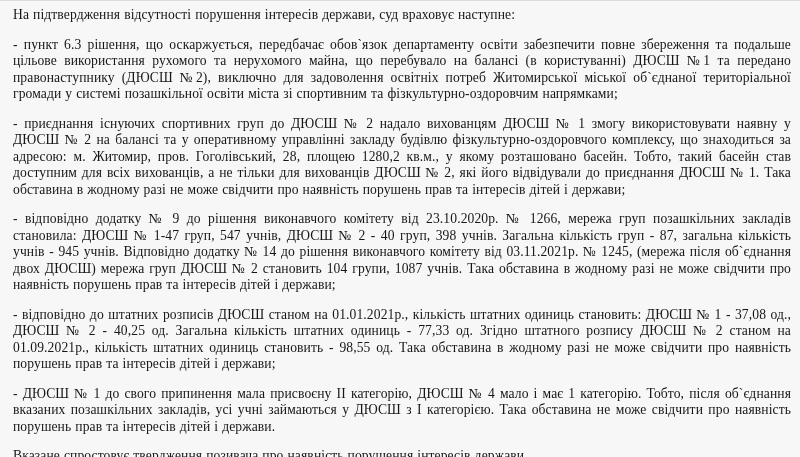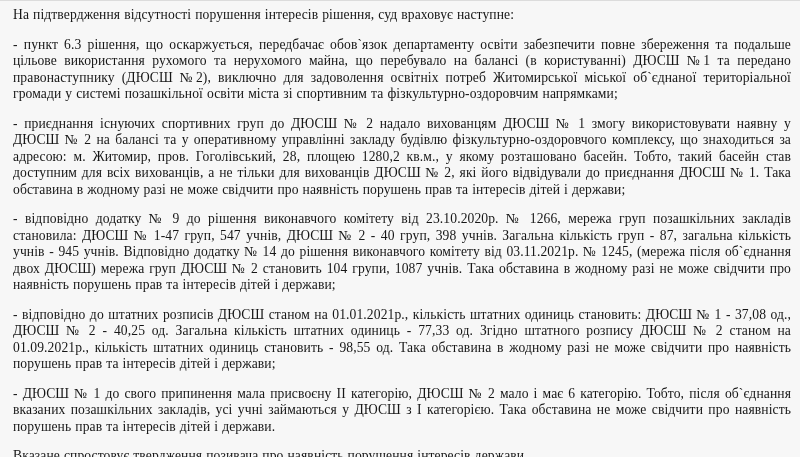--- a/index.html
+++ b/index.html
@@ -32,20 +32,20 @@
     word-spacing: 0.5px;
   }
   .para:last-child {
     margin-bottom: 0;
   }
 </style>
 </head>
 <body>
 
 <div class="page">
-  <p class="para">На підтвердження відсутності порушення інтересів рішення, суд враховує наступне:</p>
+  <p class="para">На підтвердження відсутності порушення інтересів держави, суд враховує наступне:</p>
   <p class="para">- пункт 6.3 рішення, що оскаржується, передбачає обов`язок департаменту освіти забезпечити повне збереження та подальше цільове використання рухомого та нерухомого майна, що перебувало на балансі (в користуванні) ДЮСШ №1 та передано правонаступнику (ДЮСШ №2), виключно для задоволення освітніх потреб Житомирської міської об`єднаної територіальної громади у системі позашкільної освіти міста зі спортивним та фізкультурно-оздоровчим напрямками;</p>
   <p class="para">- приєднання існуючих спортивних груп до ДЮСШ № 2 надало вихованцям ДЮСШ № 1 змогу використовувати наявну у ДЮСШ № 2 на балансі та у оперативному управлінні закладу будівлю фізкультурно-оздоровчого комплексу, що знаходиться за адресою: м. Житомир, пров. Гоголівський, 28, площею 1280,2 кв.м., у якому розташовано басейн. Тобто, такий басейн став доступним для всіх вихованців, а не тільки для вихованців ДЮСШ № 2, які його відвідували до приєднання ДЮСШ № 1. Така обставина в жодному разі не може свідчити про наявність порушень прав та інтересів дітей і держави;</p>
   <p class="para">- відповідно додатку № 9 до рішення виконавчого комітету від 23.10.2020р. № 1266, мережа груп позашкільних закладів становила: ДЮСШ № 1-47 груп, 547 учнів, ДЮСШ № 2 - 40 груп, 398 учнів. Загальна кількість груп - 87, загальна кількість учнів - 945 учнів. Відповідно додатку № 14 до рішення виконавчого комітету від 03.11.2021р. № 1245, (мережа після об`єднання двох ДЮСШ) мережа груп ДЮСШ № 2 становить 104 групи, 1087 учнів. Така обставина в жодному разі не може свідчити про наявність порушень прав та інтересів дітей і держави;</p>
   <p class="para">- відповідно до штатних розписів ДЮСШ станом на 01.01.2021р., кількість штатних одиниць становить: ДЮСШ № 1 - 37,08 од., ДЮСШ № 2 - 40,25 од. Загальна кількість штатних одиниць - 77,33 од. Згідно штатного розпису ДЮСШ № 2 станом на 01.09.2021р., кількість штатних одиниць становить - 98,55 од. Така обставина в жодному разі не може свідчити про наявність порушень прав та інтересів дітей і держави;</p>
-  <p class="para">- ДЮСШ № 1 до свого припинення мала присвоєну ІІ категорію, ДЮСШ № 2 мало і має 6 категорію. Тобто, після об`єднання вказаних позашкільних закладів, усі учні займаються у ДЮСШ з І категорією. Така обставина не може свідчити про наявність порушень прав та інтересів дітей і держави.</p>
+  <p class="para">- ДЮСШ № 1 до свого припинення мала присвоєну ІІ категорію, ДЮСШ № 4 мало і має 1 категорію. Тобто, після об`єднання вказаних позашкільних закладів, усі учні займаються у ДЮСШ з І категорією. Така обставина не може свідчити про наявність порушень прав та інтересів дітей і держави.</p>
   <p class="para">Вказане спростовує твердження позивача про наявність порушення інтересів держави.</p>
 </div>
 
 </body></html>

